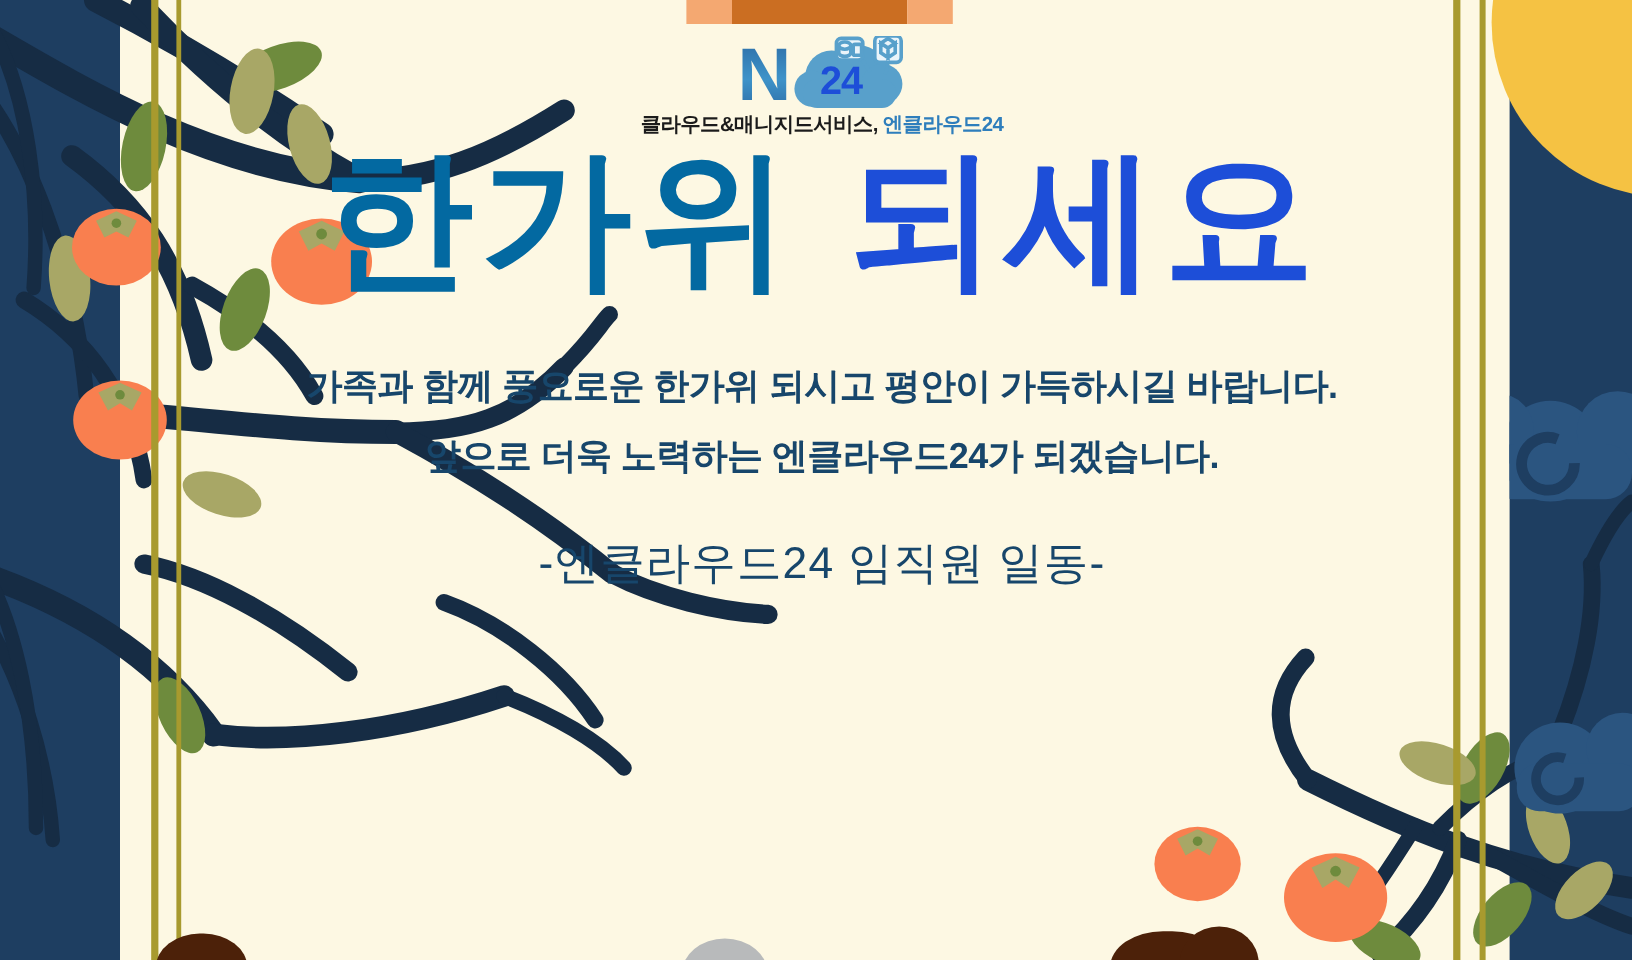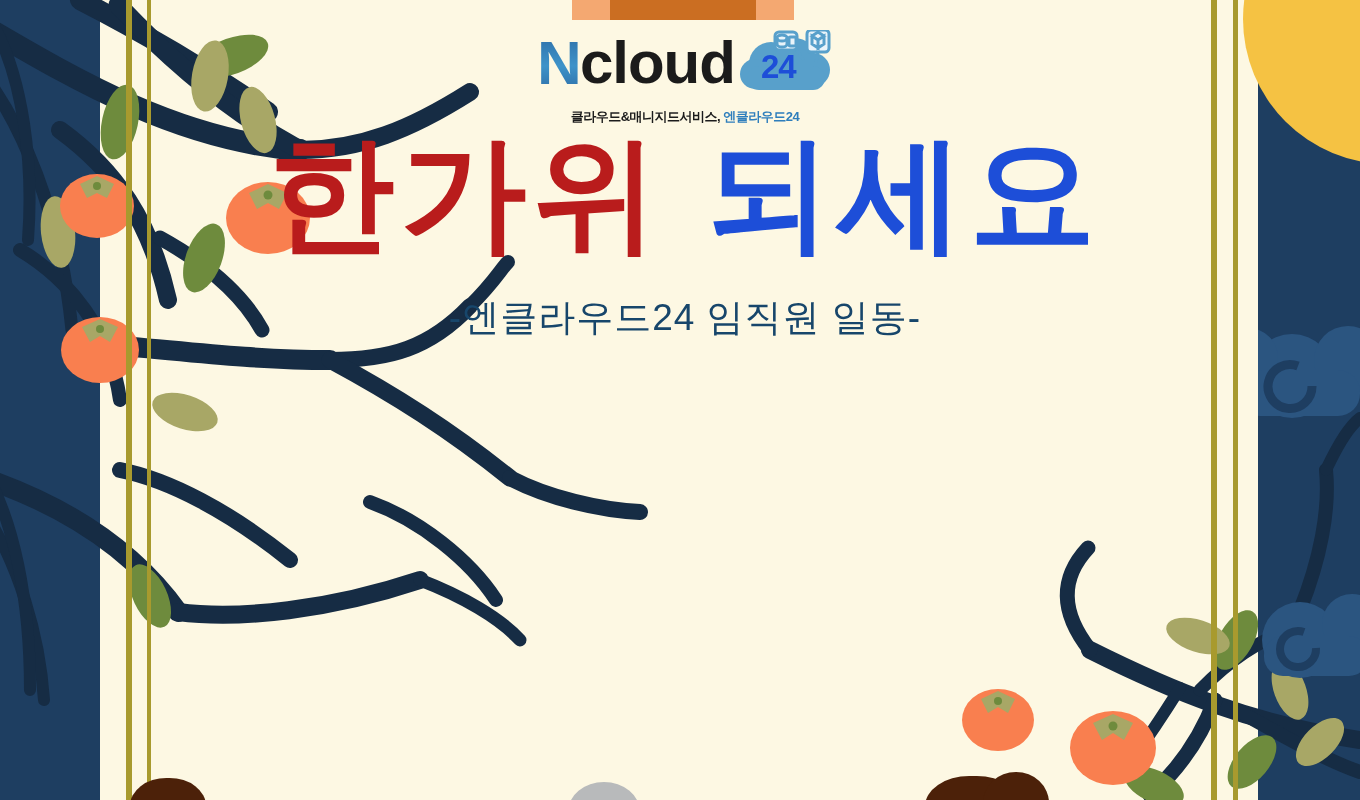--- a/index.html
+++ b/index.html
@@ -42,28 +42,28 @@
 
   
   #logo-block{margin-top:30px;display:flex;flex-direction:column;align-items:center;}
   #logo-wordmark{display:flex;align-items:flex-end;height:62px;position:relative;}
   #logo-n{font-size:62px;font-weight:bold;line-height:58px;letter-spacing:-2px;
           background:linear-gradient(180deg,#2E6FA8 0%,#3E93C9 55%,#2E6FA8 100%);
           -webkit-background-clip:text;background-clip:text;color:transparent;}
   #logo-cloud{font-size:60px;font-weight:bold;line-height:58px;letter-spacing:-1px;color:#1B1B1B;}
   #logo-cloudmark{position:relative;width:96px;height:62px;margin-left:2px;}
   #logo-24{position:absolute;left:24px;top:18px;font-size:33px;font-weight:bold;color:#1d4ed8;letter-spacing:-1px;}
-  #logo-tagline{margin-top:16px;font-size:13px;font-weight:bold;color:#1B1B1B;letter-spacing:-0.5px;white-space:nowrap;}
+  #logo-tagline{margin-top:0;font-size:17px;font-weight:bold;color:#1B1B1B;letter-spacing:-0.5px;white-space:nowrap;}
   #logo-tagline .blue{color:#2E7EBC;}
 
   
   #headline1{margin-top:24px;font-size:118px;font-weight:bold;color:#17466B;
              letter-spacing:10px;line-height:1.02;white-space:nowrap;}
   #headline2{margin-top:4px;font-size:126px;font-weight:bold;line-height:1.02;white-space:nowrap;letter-spacing:6px;}
-  #headline2 .hl-orange{color:#b91c1c;margin-top:32px;}
+  #headline2 .hl-orange{color:#0369a1;margin-top:32px;}
   #headline2 .hl-navy{color:#1d4ed8;}
 
   
   #body-copy{margin-top:46px;text-align:center;color:#17466B;}
   .body-line{font-size:30px;font-weight:bold;letter-spacing:-0.5px;line-height:1.95;white-space:nowrap;}
   #signature{margin-top:34px;font-size:37px;font-weight:normal;color:#17466B;letter-spacing:1px;white-space:nowrap;}
 
   
   #bottom-gray{position:absolute;left:568px;top:782px;width:72px;height:60px;border-radius:50%;background:#B8BABB;}
   #bottom-brown{position:absolute;left:925px;top:776px;width:96px;height:66px;border-radius:46% 46% 40% 40%;background:#4C2109;}
@@ -223,21 +223,20 @@
   <div id="bottom-brown-left"></div>
   <div id="bottom-gray"></div>
   <div id="bottom-brown"></div>
   <div id="bottom-brown2"></div>
 
   <div id="content">
 
     <div id="logo-block">
       <div id="logo-wordmark">
         <span id="logo-n">N</span>
-        <span id="logo-cloud">cloud</span>
         <span id="logo-cloudmark">
           <svg width="96" height="62" viewBox="0 0 96 62">
             <g fill="#58A0CB">
               <circle cx="34" cy="34" r="22"></circle>
               <circle cx="58" cy="28" r="20"></circle>
               <circle cx="76" cy="40" r="17"></circle>
               <circle cx="18" cy="44" r="15"></circle>
               <rect x="10" y="36" width="78" height="24" rx="12"></rect>
             </g>
             <g fill="none" stroke="#58A0CB" stroke-width="3">
@@ -261,17 +260,21 @@
         <span class="blue">엔클라우드24</span>
       </div>
     </div>
 
 
     <div id="headline2">
       <span class="hl-orange">한가위</span>
       <span class="hl-navy">되세요</span>
     </div>
 
+    <div id="body-copy">
+      <div class="body-line">가족과 함께 풍요로운 한가위 되시고 평안이 가득하시길 바랍니다.</div>
+      <div class="body-line">앞으로 더욱 노력하는 엔클라우드24가 되겠습니다.</div>
+    </div>
 
     <div id="signature">-엔클라우드24 임직원 일동-</div>
   </div>
 
 </div>
 
 </body></html>

